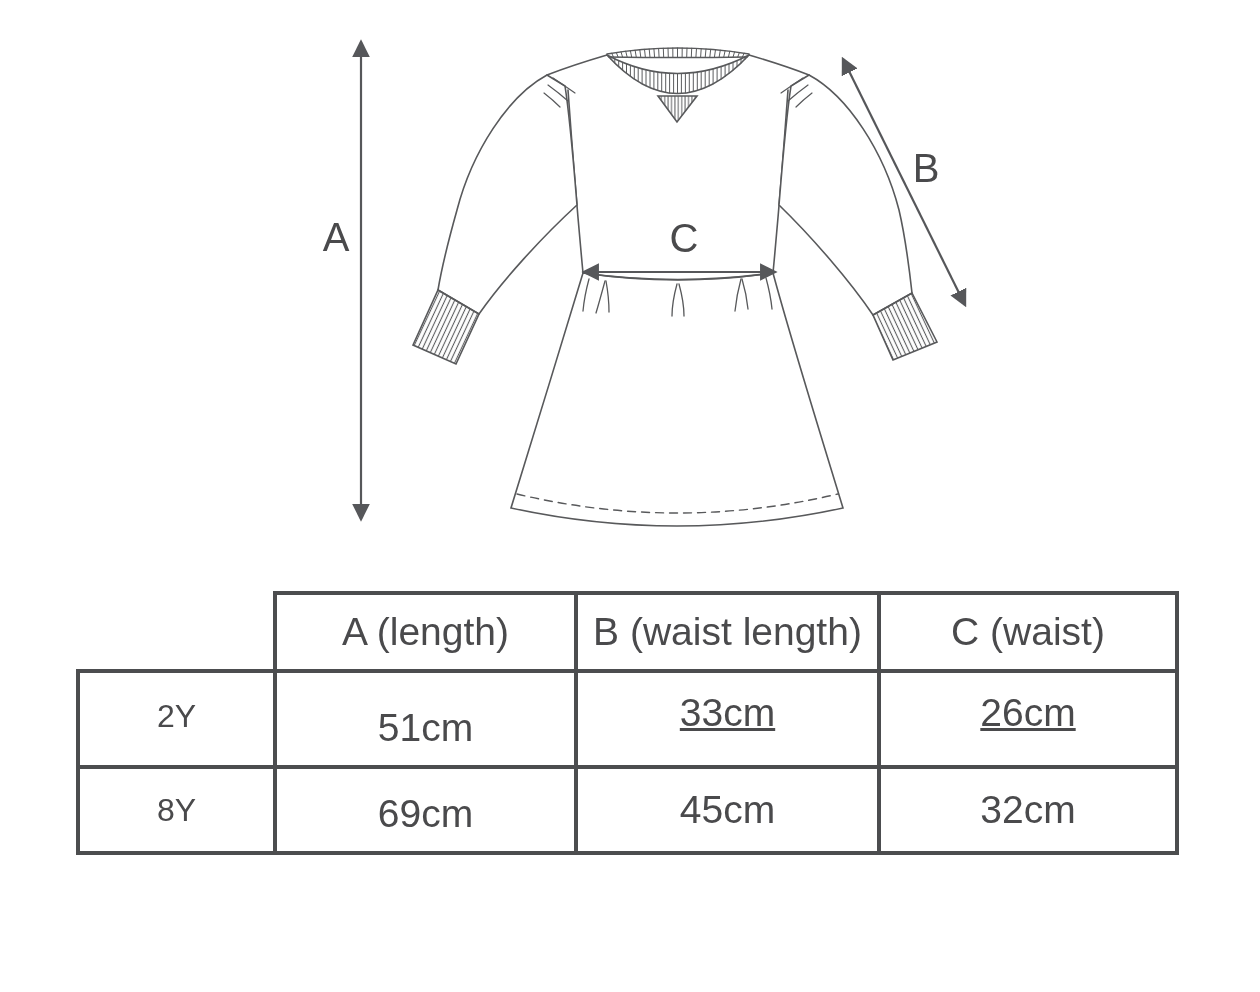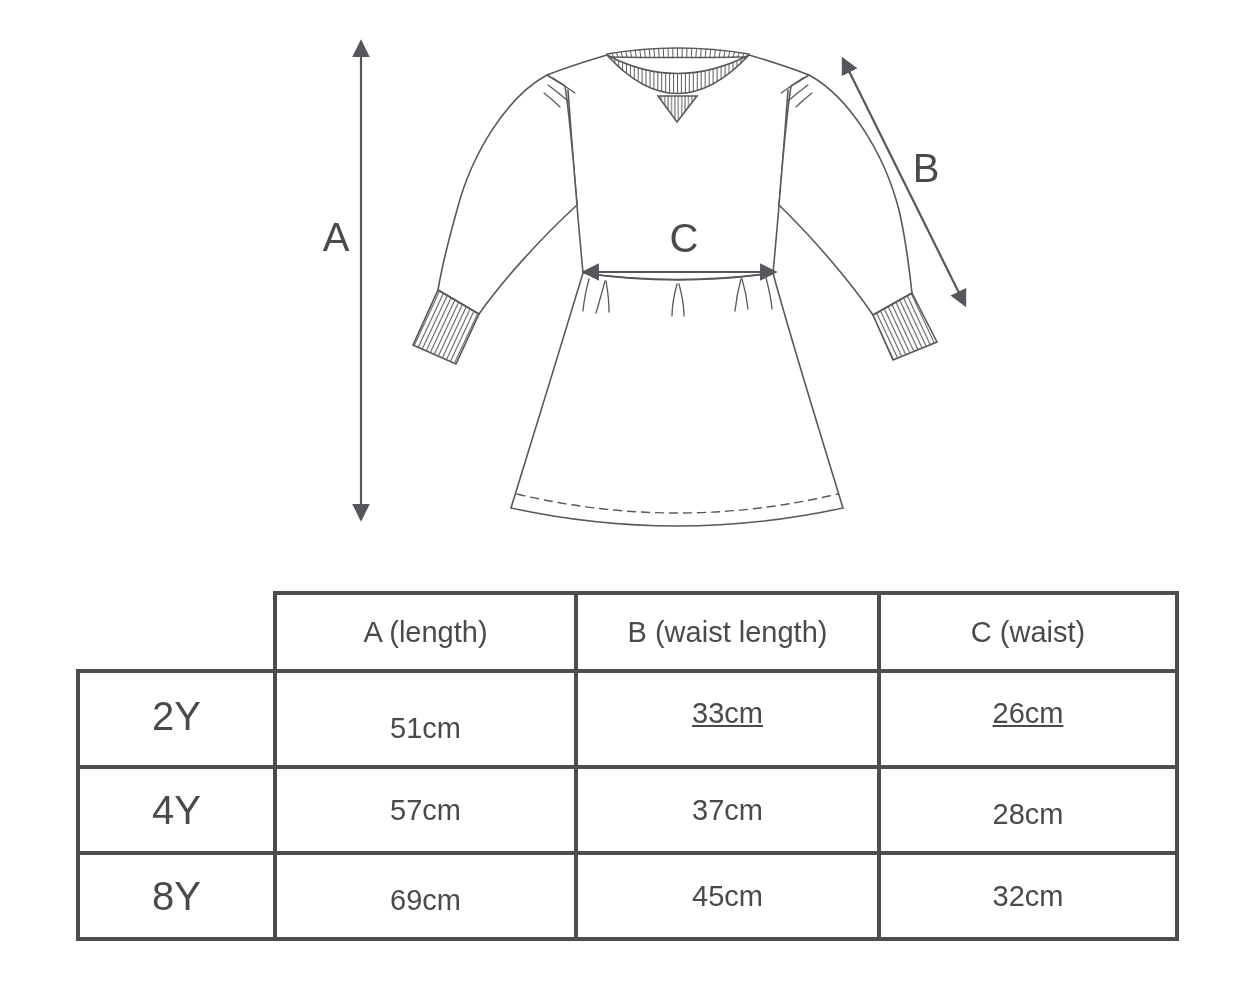--- a/index.html
+++ b/index.html
@@ -16,24 +16,24 @@
   table.size-table{
     position:absolute;left:76px;top:591px;
     border-collapse:collapse;table-layout:fixed;
     color:#4a4a4c;
   }
   table.size-table th,
   table.size-table td{
     border:4px solid #4c4d4f;
     height:74px;padding:0;
     text-align:center;vertical-align:middle;
-    font-weight:normal;font-size:29px;
+    font-weight:normal;font-size:39px;
   }
   table.size-table th.corner{border:none;background:#fff;}
-  table.size-table th.size{font-size:40px;}
+  table.size-table th.size{font-size:32px;}
   .dy-down{padding-top:18px !important;}
   .dy-down-sm{padding-top:8px !important;}
   .dy-up{padding-bottom:12px !important;text-decoration:underline;}
   .dy-up-sm{padding-bottom:6px !important;}
 </style>
 </head>
 <body>
 
 <div class="stage">
 
@@ -204,26 +204,20 @@
       <th>B (waist length)</th>
       <th>C (waist)</th>
     </tr>
     <tr>
       <th class="size dy-up-sm">2Y</th>
       <td class="dy-down">51cm</td>
       <td class="dy-up">33cm</td>
       <td class="dy-up">26cm</td>
     </tr>
     <tr>
-      <th class="size">4Y</th>
-      <td>57cm</td>
-      <td>37cm</td>
-      <td class="dy-down-sm">28cm</td>
-    </tr>
-    <tr>
       <th class="size">8Y</th>
       <td class="dy-down-sm">69cm</td>
       <td>45cm</td>
       <td>32cm</td>
     </tr>
   </tbody>
     </table>
 </div>
 
 </body></html>

